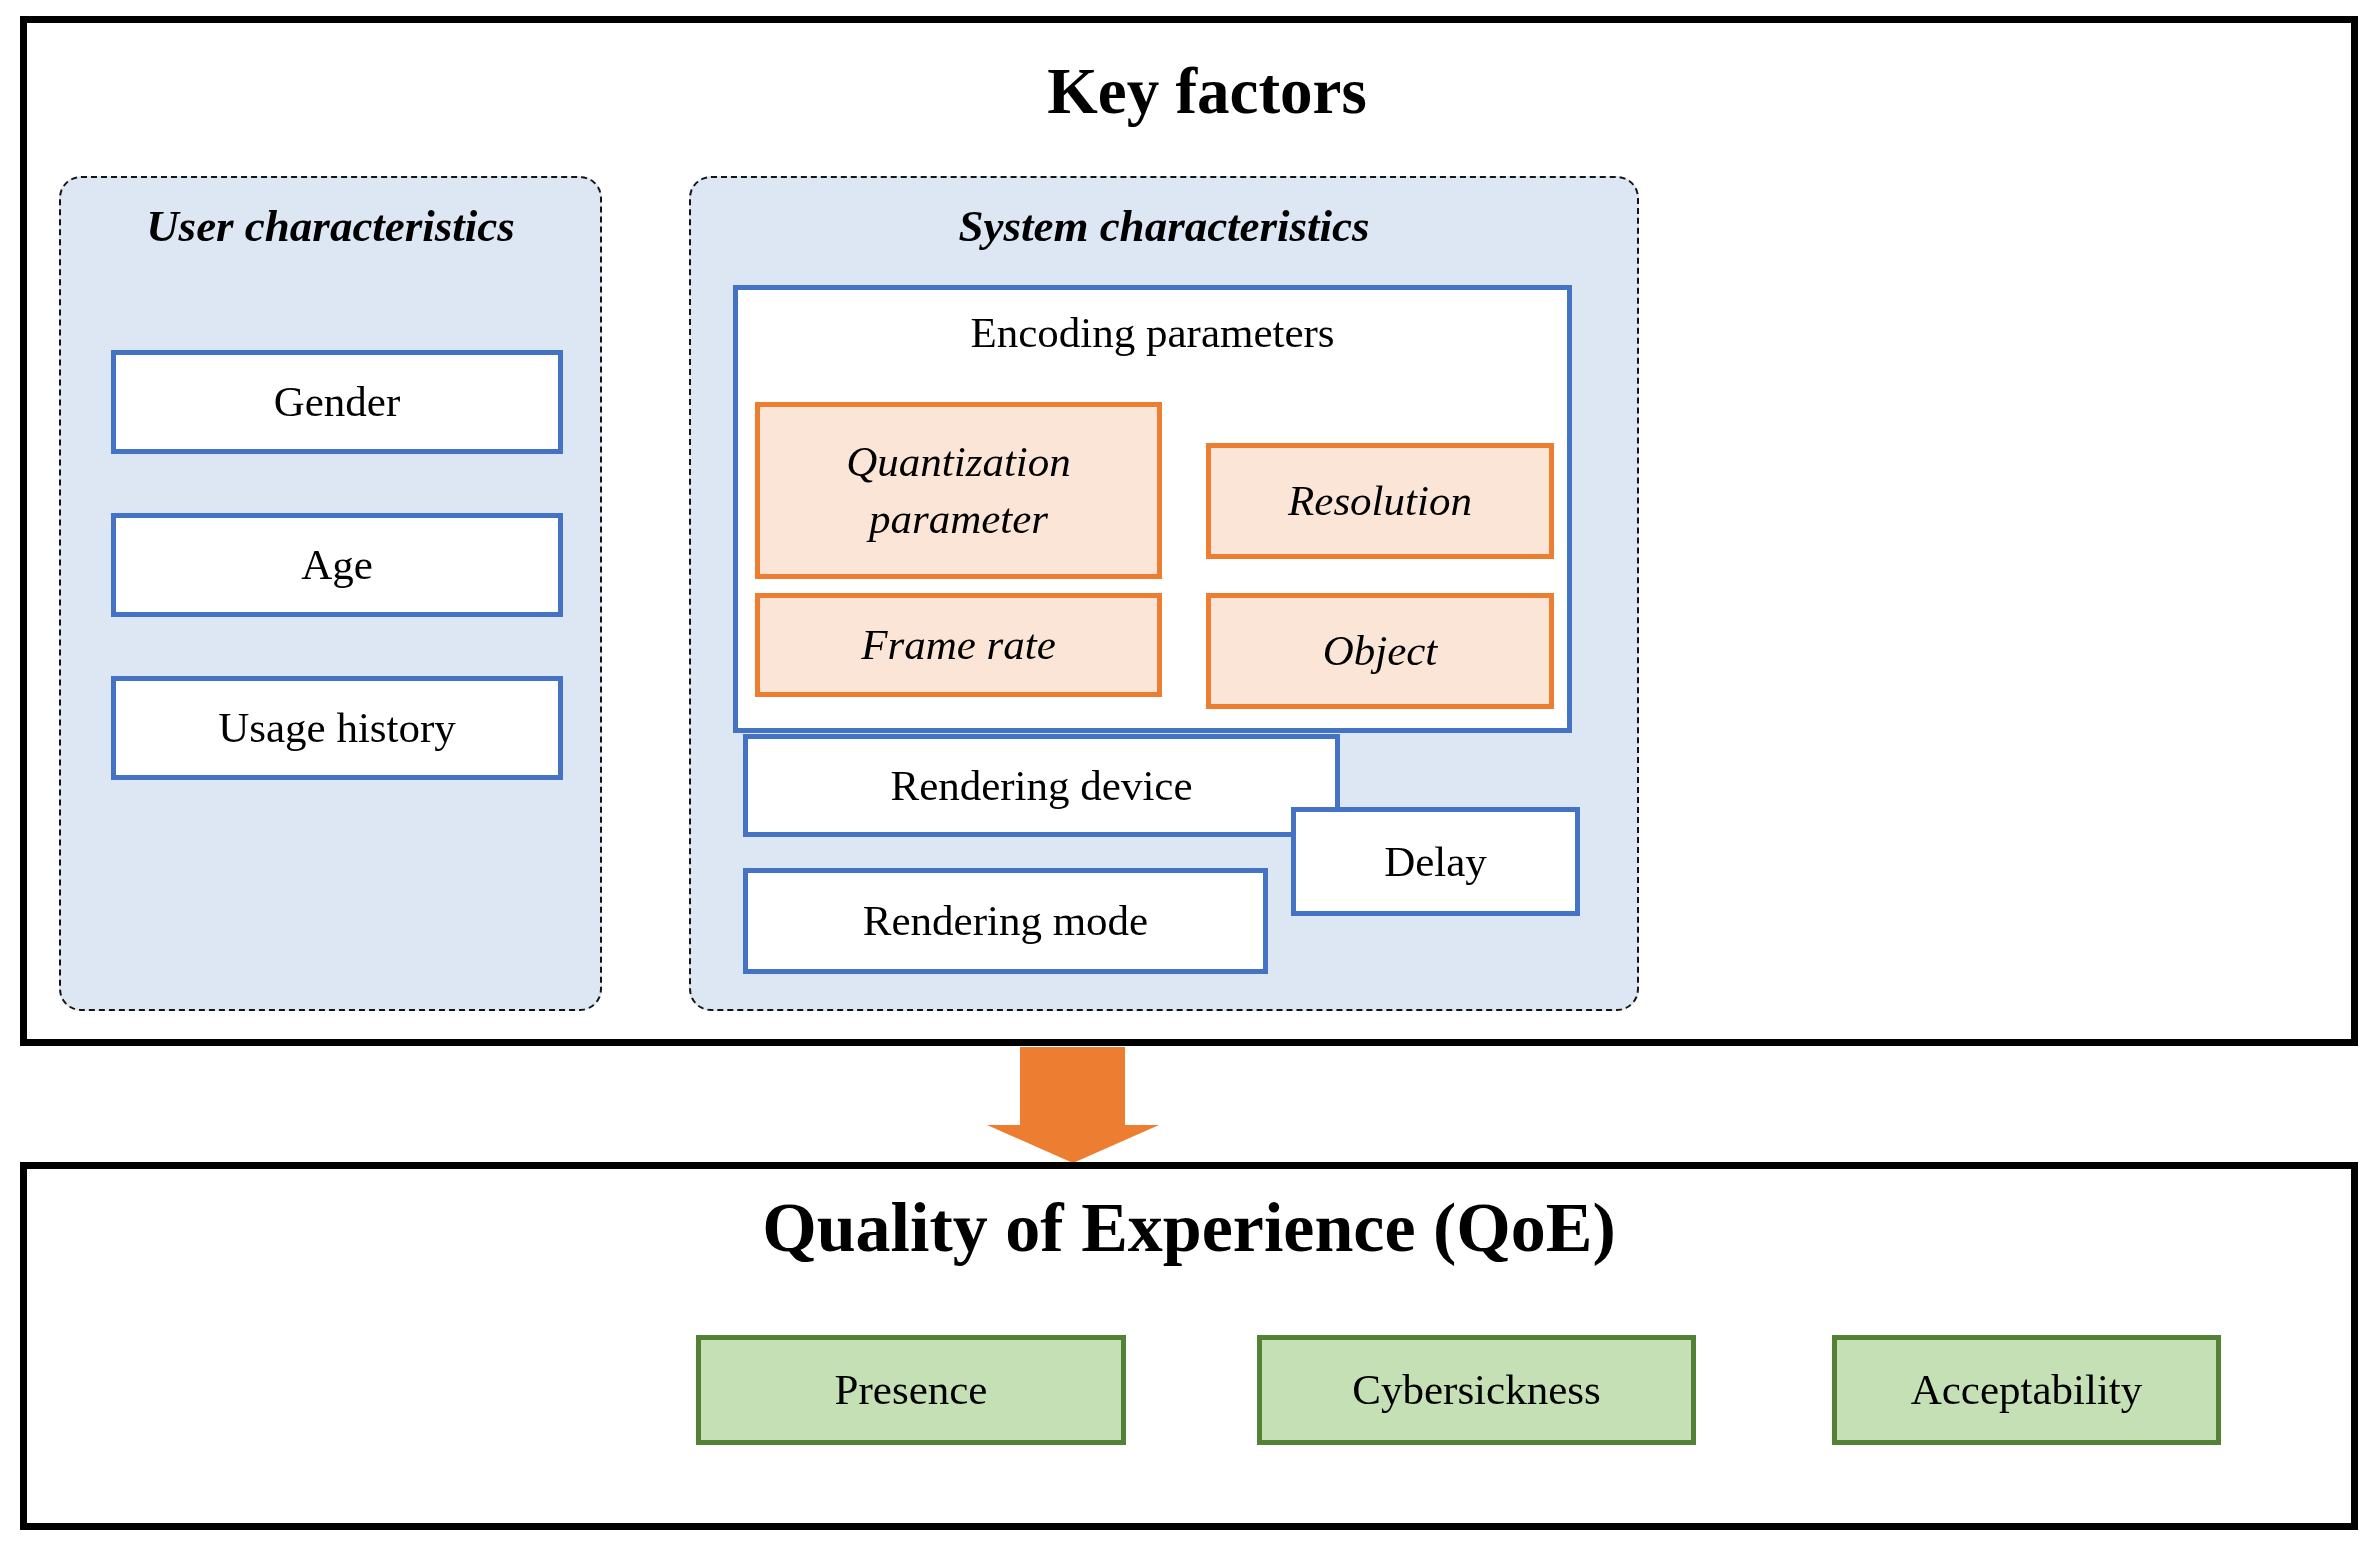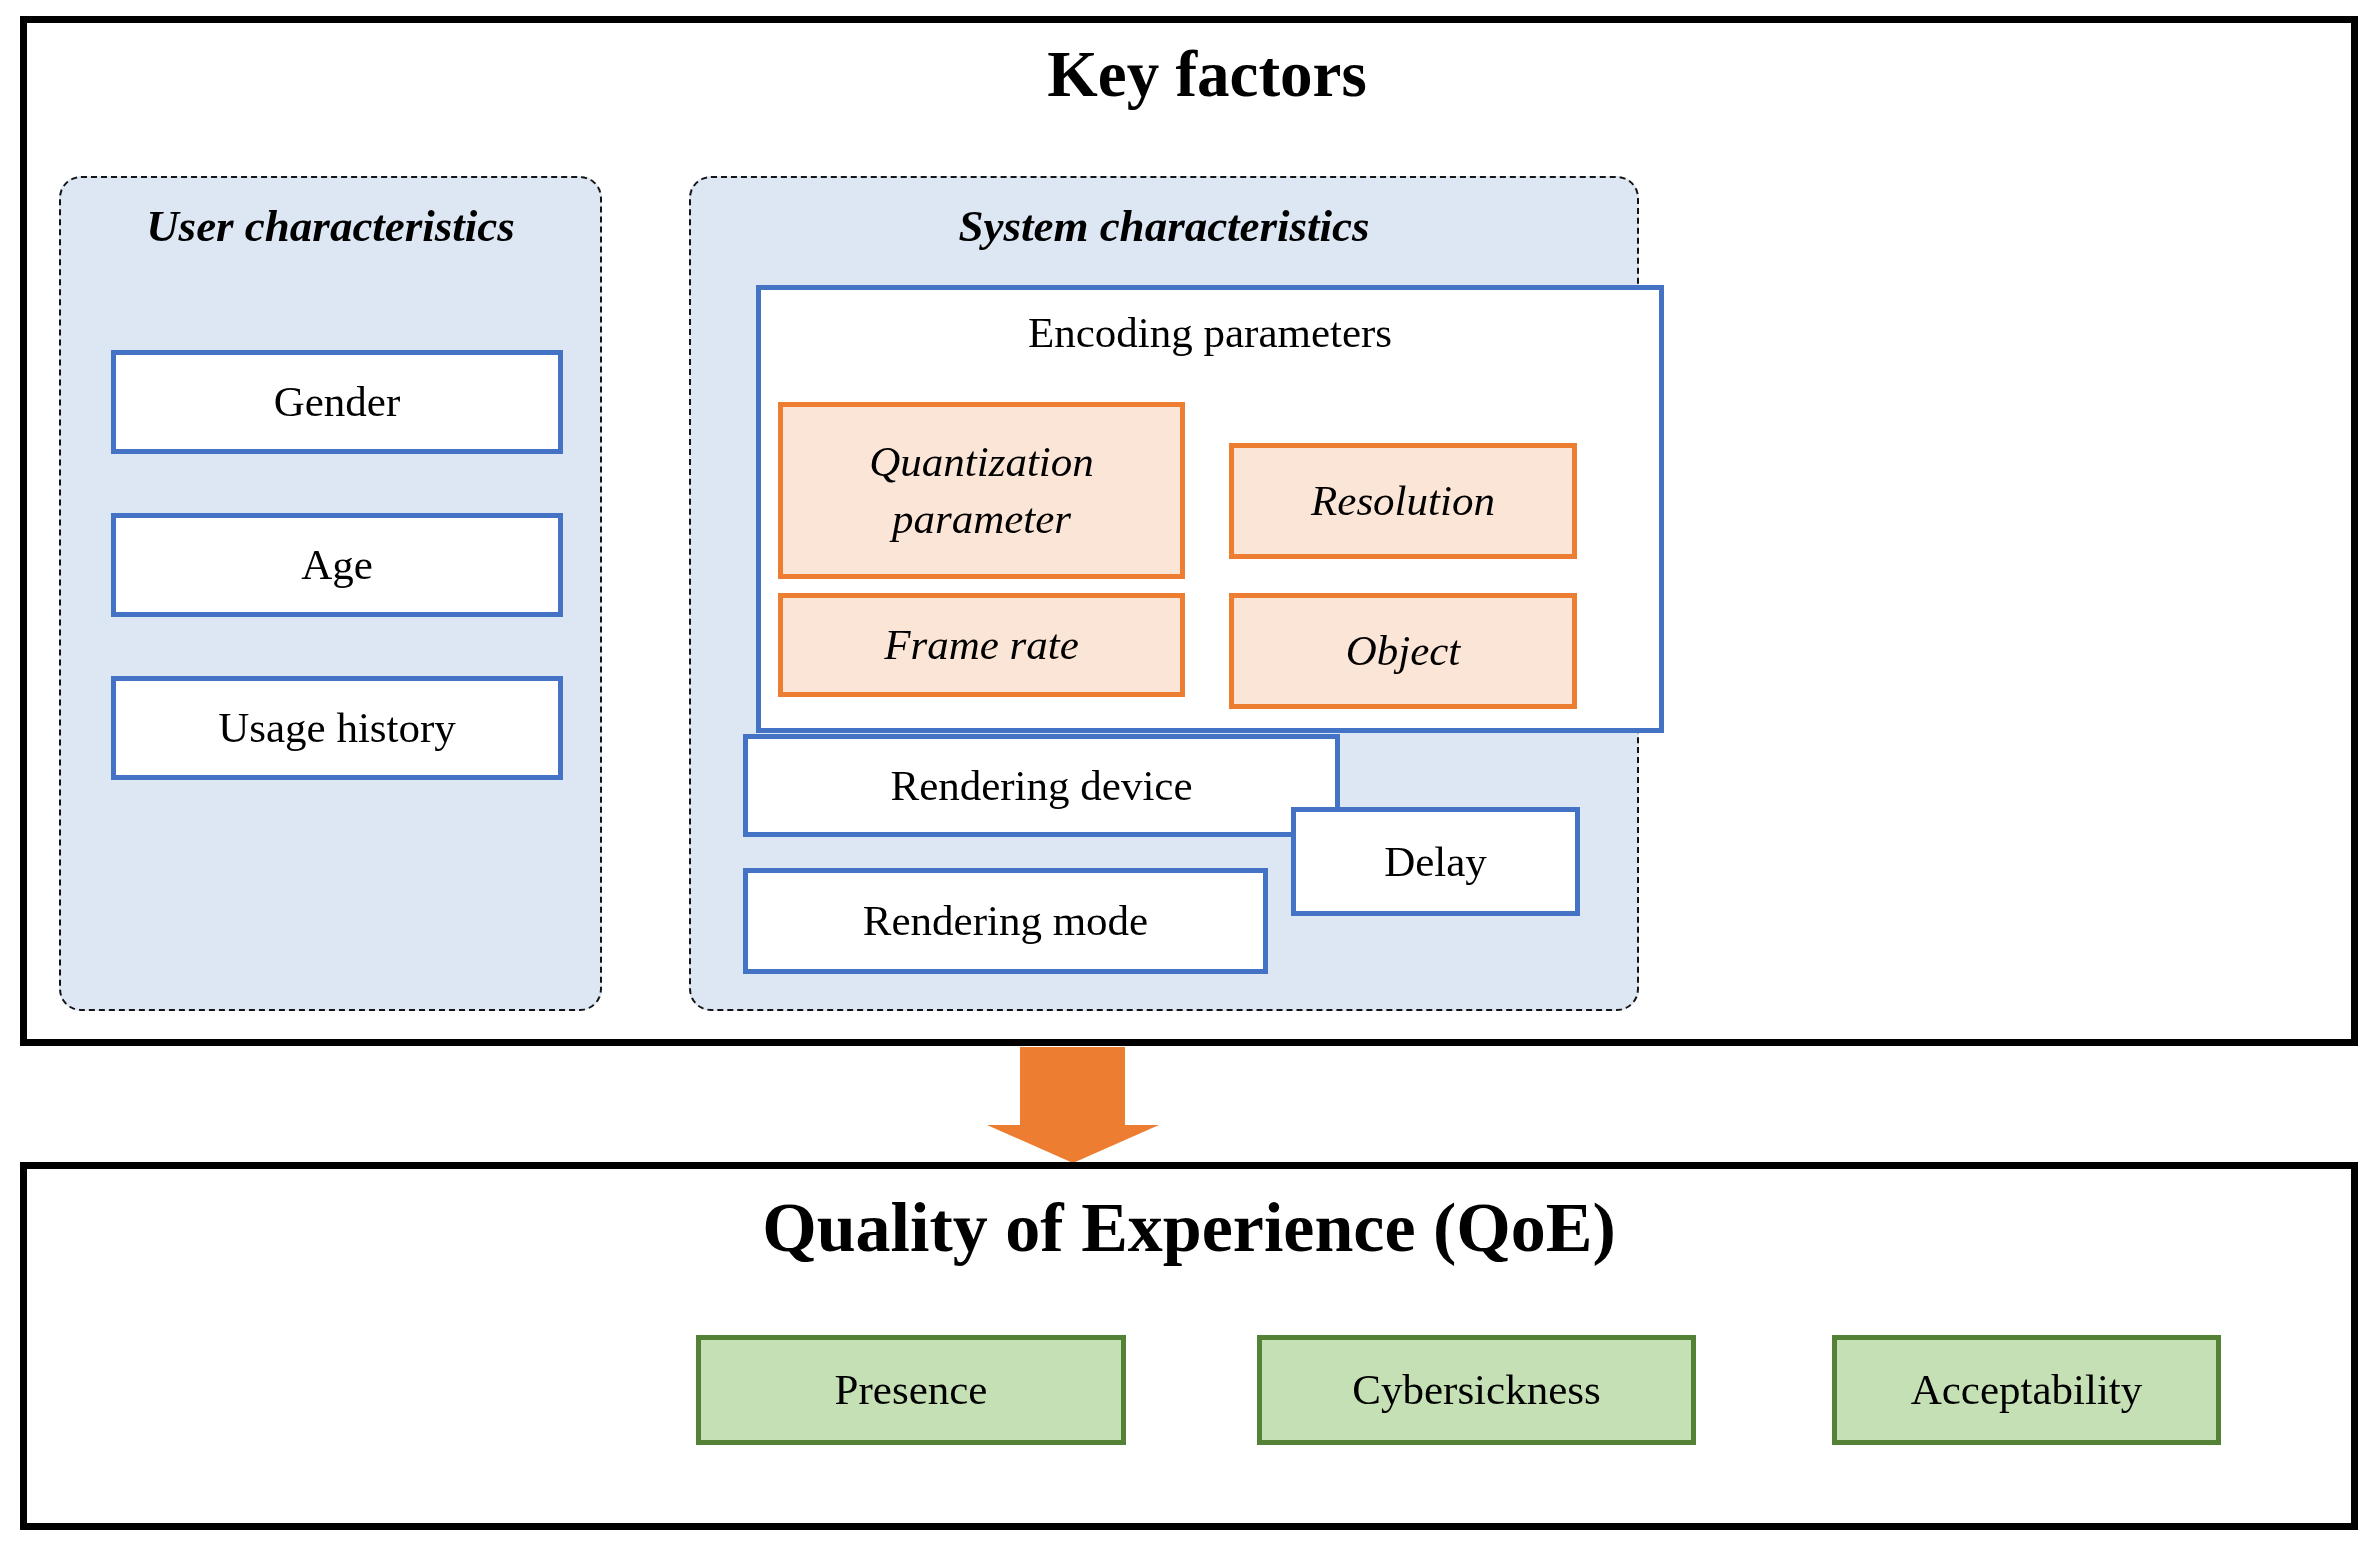--- a/index.html
+++ b/index.html
@@ -20,21 +20,21 @@
     font-family:"Liberation Serif","DejaVu Serif",serif;color:var(--ink);
   }
   #figure{position:absolute;inset:0;}
   .outer-box{position:absolute;border:7.2px solid var(--line);background:#ffffff;}
   #kf{left:20px;top:16.3px;width:2338px;height:1030px;}
   #qoe{left:20px;top:1162px;width:2338px;height:368px;}
   .big-title{
     position:absolute;left:0;right:0;text-align:center;
     font-weight:bold;font-size:65px;line-height:1.1;
   }
-  #kf .big-title{top:16px;margin-left:36px;}
+  #kf .big-title{top:33px;margin-left:36px;}
   #qoe .big-title{top:20px;font-size:70px;}
   .panel{
     position:absolute;background:var(--panel-fill);
     border:2.7px dashed #141414;border-radius:22px;
   }
   .panel-title{
     position:absolute;top:22px;left:0;right:0;text-align:center;
     font-style:italic;font-weight:bold;font-size:45px;
   }
   .user-panel{left:32px;top:153px;width:543px;height:835px;}
@@ -81,21 +81,21 @@
     <div class="panel user-panel">
       <h2 class="panel-title">User characteristics</h2>
       <div class="wbox" style="left:50px;top:172px;width:452px;height:104px">Gender</div>
       <div class="wbox" style="left:50px;top:335px;width:452px;height:104px">Age</div>
       <div class="wbox" style="left:50px;top:498px;width:452px;height:104px">Usage history</div>
     </div>
 
     <div class="panel system-panel">
       <h2 class="panel-title">System characteristics</h2>
 
-      <div class="group-box" style="left:65px;top:107px;width:908px;height:448px">
+      <div class="group-box" style="left:42px;top:107px;width:839px;height:448px">
         <div class="group-title" style="top:18px">Encoding parameters</div>
         <div class="obox italic" style="left:17px;top:112px;width:407px;height:177px">Quantization parameter</div>
         <div class="obox italic" style="left:468px;top:153px;width:348px;height:116px">Resolution</div>
         <div class="obox italic" style="left:17px;top:303px;width:407px;height:104px">Frame rate</div>
         <div class="obox italic" style="left:468px;top:303px;width:348px;height:116px">Object</div>
       </div>
 
       <div class="wbox" style="left:52px;top:556px;width:597px;height:103px">Rendering device</div>
       <div class="wbox" style="left:600px;top:629px;width:289px;height:109px">Delay</div>
       <div class="wbox" style="left:52px;top:690px;width:525px;height:106px">Rendering mode</div>

